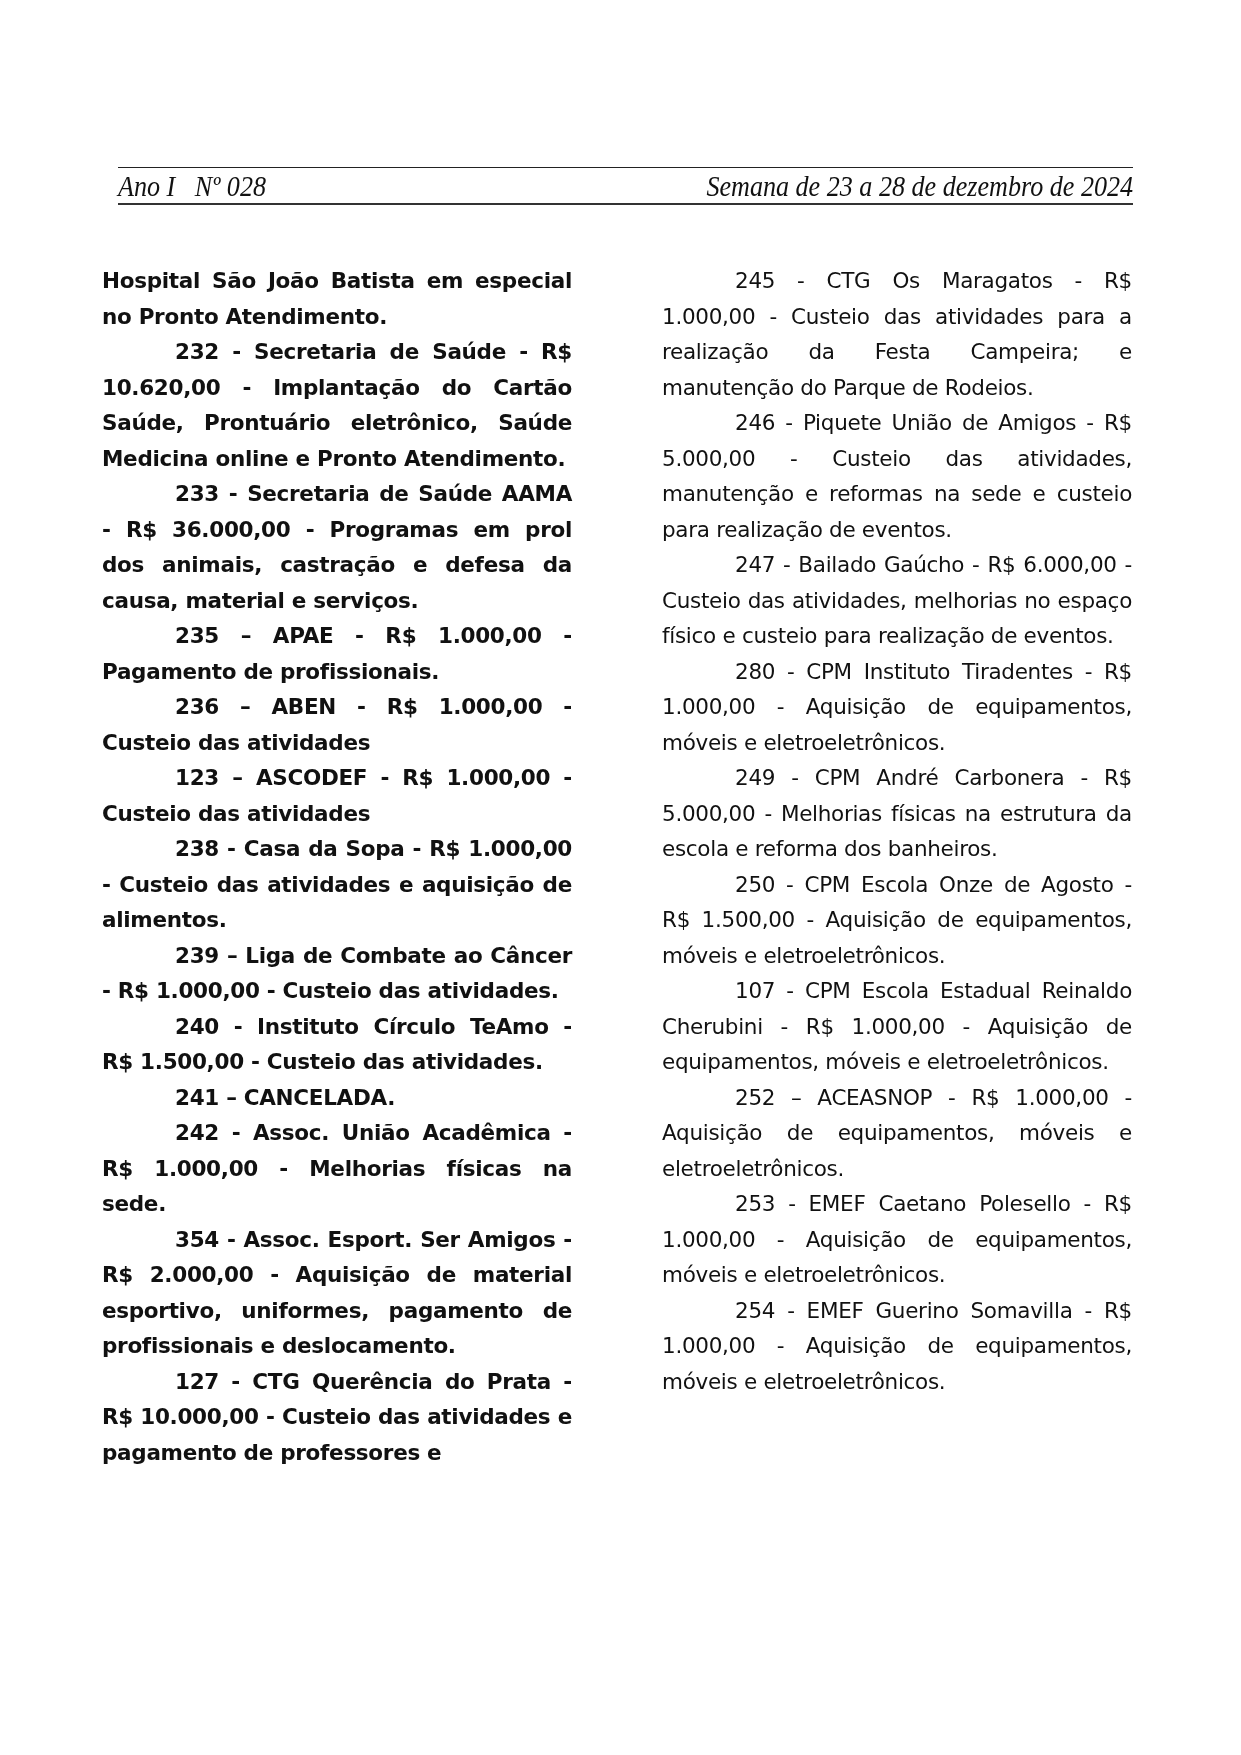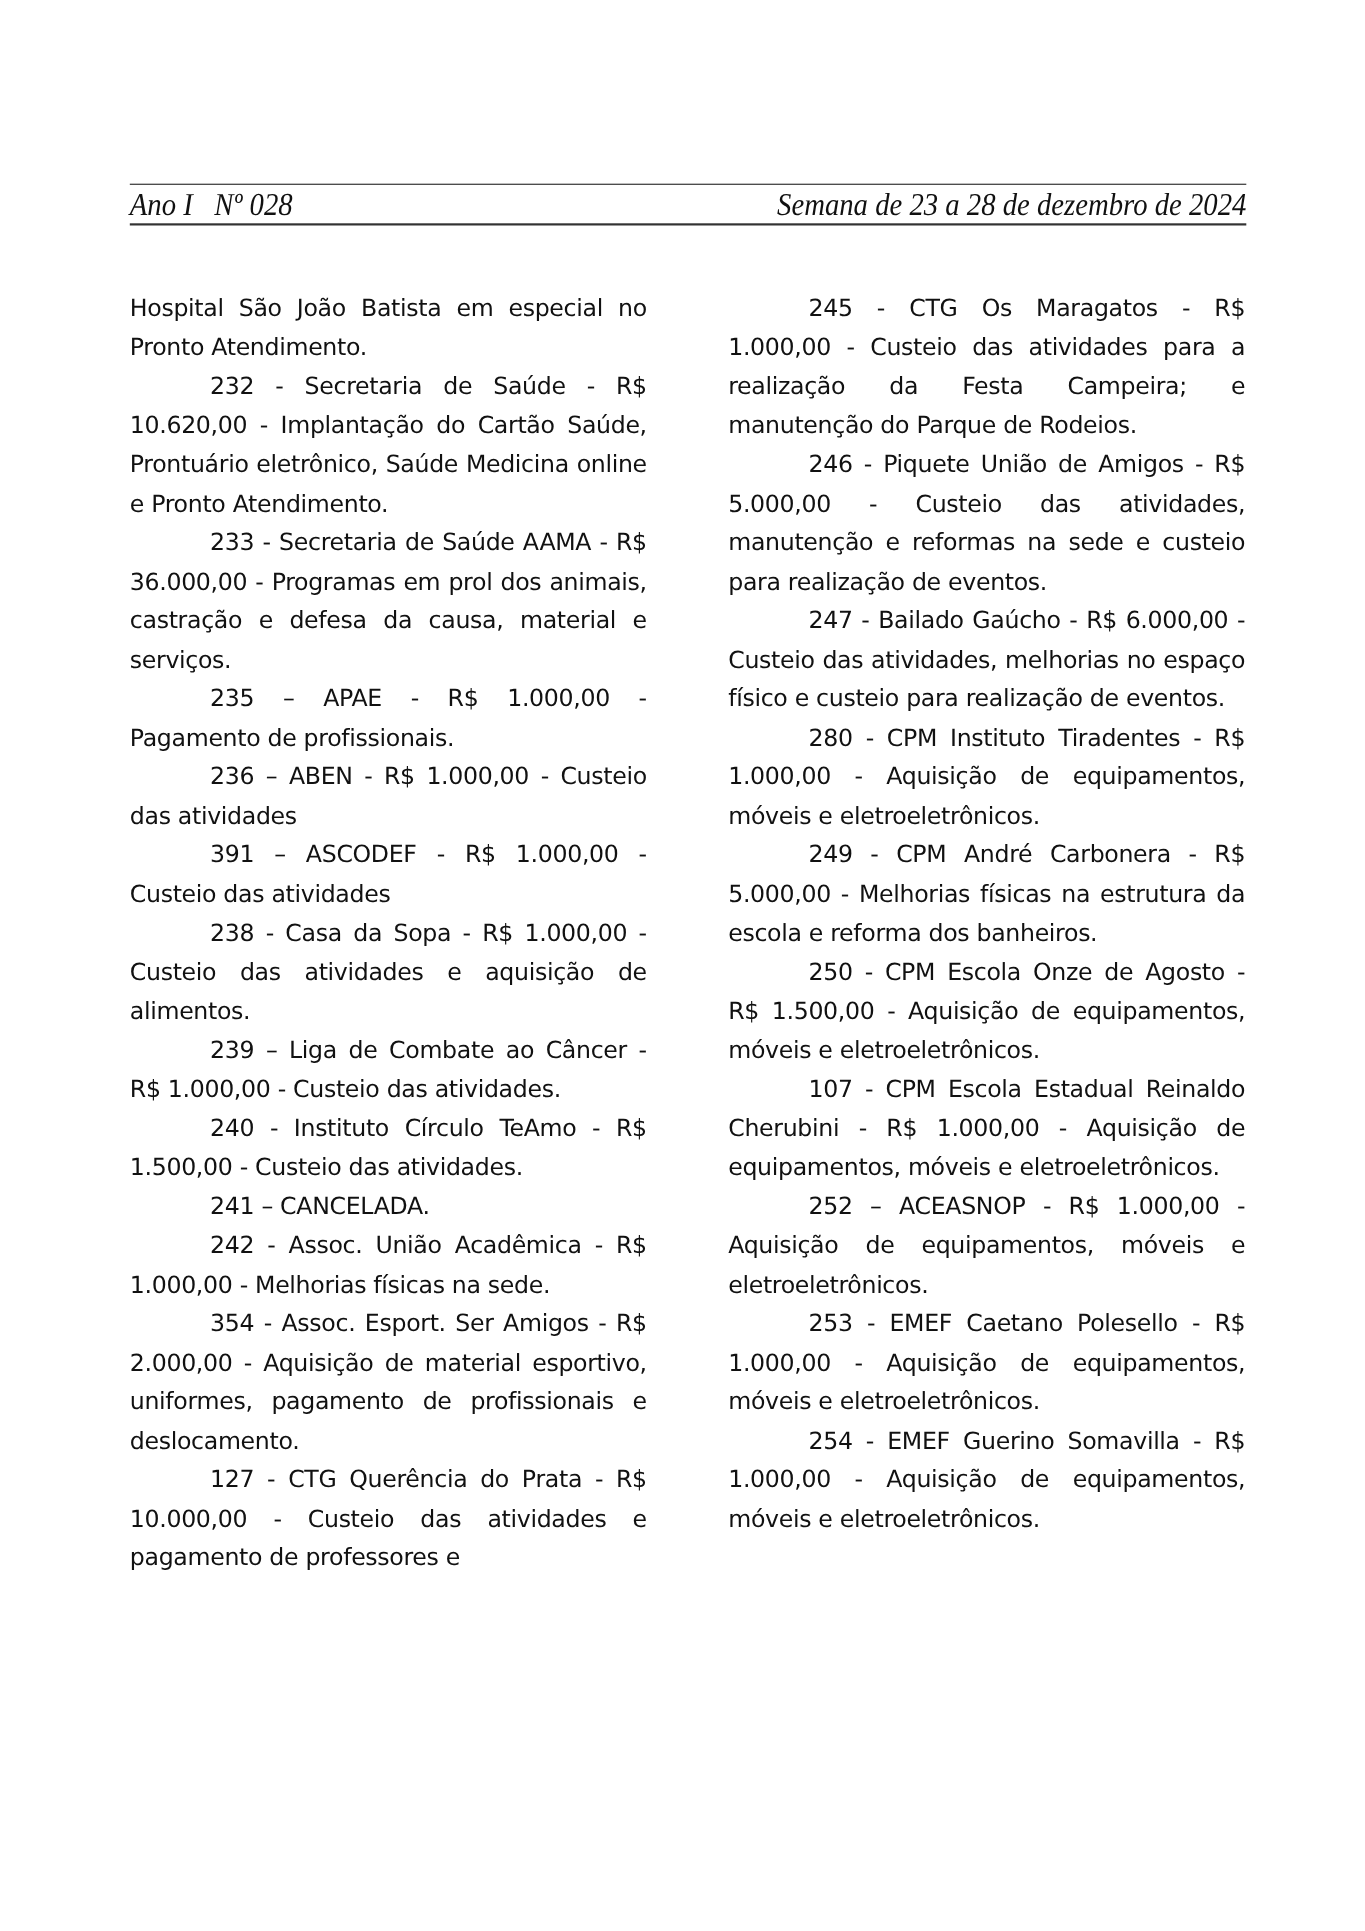--- a/index.html
+++ b/index.html
@@ -11,41 +11,41 @@
       display: flex; justify-content: space-between; align-items: flex-end;
       line-height: 34px; box-sizing: border-box; padding-bottom: 0; gap: 42px;
     }
     .header span { display: inline-block; transform: scaleX(0.9); transform-origin: left bottom; }
     .header .right { transform-origin: right bottom; }
     .col {
       position: absolute; top: 263px; width: 470px;
       font-family: "DejaVu Sans", sans-serif; font-size: 21.5px; line-height: 35.5px;
       text-align: justify; letter-spacing: -0.3px;
     }
-    .col.left { left: 118px; }
+    .col.left { left: 102px; font-weight: bold; }
     .col.right { left: 662px; }
     .col p { margin: 0; }
     .col p.entry { text-indent: 73px; }
     .col p.cont { text-indent: 0; }
   </style>
 </head>
 <body>
 
 <div class="header">
   <span style="white-space:pre;">Ano I   Nº 028</span>
   <span class="right">Semana de 23 a 28 de dezembro de 2024</span>
 </div>
 
 <div class="col left">
   <p class="cont">Hospital São João Batista em especial no Pronto Atendimento.</p>
   <p class="entry">232 - Secretaria de Saúde - R$ 10.620,00 - Implantação do Cartão Saúde, Prontuário eletrônico, Saúde Medicina online e Pronto Atendimento.</p>
   <p class="entry">233 - Secretaria de Saúde AAMA - R$ 36.000,00 - Programas em prol dos animais, castração e defesa da causa, material e serviços.</p>
   <p class="entry">235 – APAE - R$ 1.000,00 - Pagamento de profissionais.</p>
   <p class="entry">236 – ABEN - R$ 1.000,00 - Custeio das atividades</p>
-  <p class="entry">391 – ASCODEF - R$ 1.000,00 - Custeio das atividades</p>
+  <p class="entry">123 – ASCODEF - R$ 1.000,00 - Custeio das atividades</p>
   <p class="entry">238 - Casa da Sopa - R$ 1.000,00 - Custeio das atividades e aquisição de alimentos.</p>
   <p class="entry">239 – Liga de Combate ao Câncer - R$ 1.000,00 - Custeio das atividades.</p>
   <p class="entry">240 - Instituto Círculo TeAmo - R$ 1.500,00 - Custeio das atividades.</p>
   <p class="entry">241 – CANCELADA.</p>
   <p class="entry">242 - Assoc. União Acadêmica - R$ 1.000,00 - Melhorias físicas na sede.</p>
   <p class="entry">354 - Assoc. Esport. Ser Amigos - R$ 2.000,00 - Aquisição de material esportivo, uniformes, pagamento de profissionais e deslocamento.</p>
   <p class="entry">127 - CTG Querência do Prata - R$ 10.000,00 - Custeio das atividades e pagamento de professores e</p>
 </div>
 
 <div class="col right">

